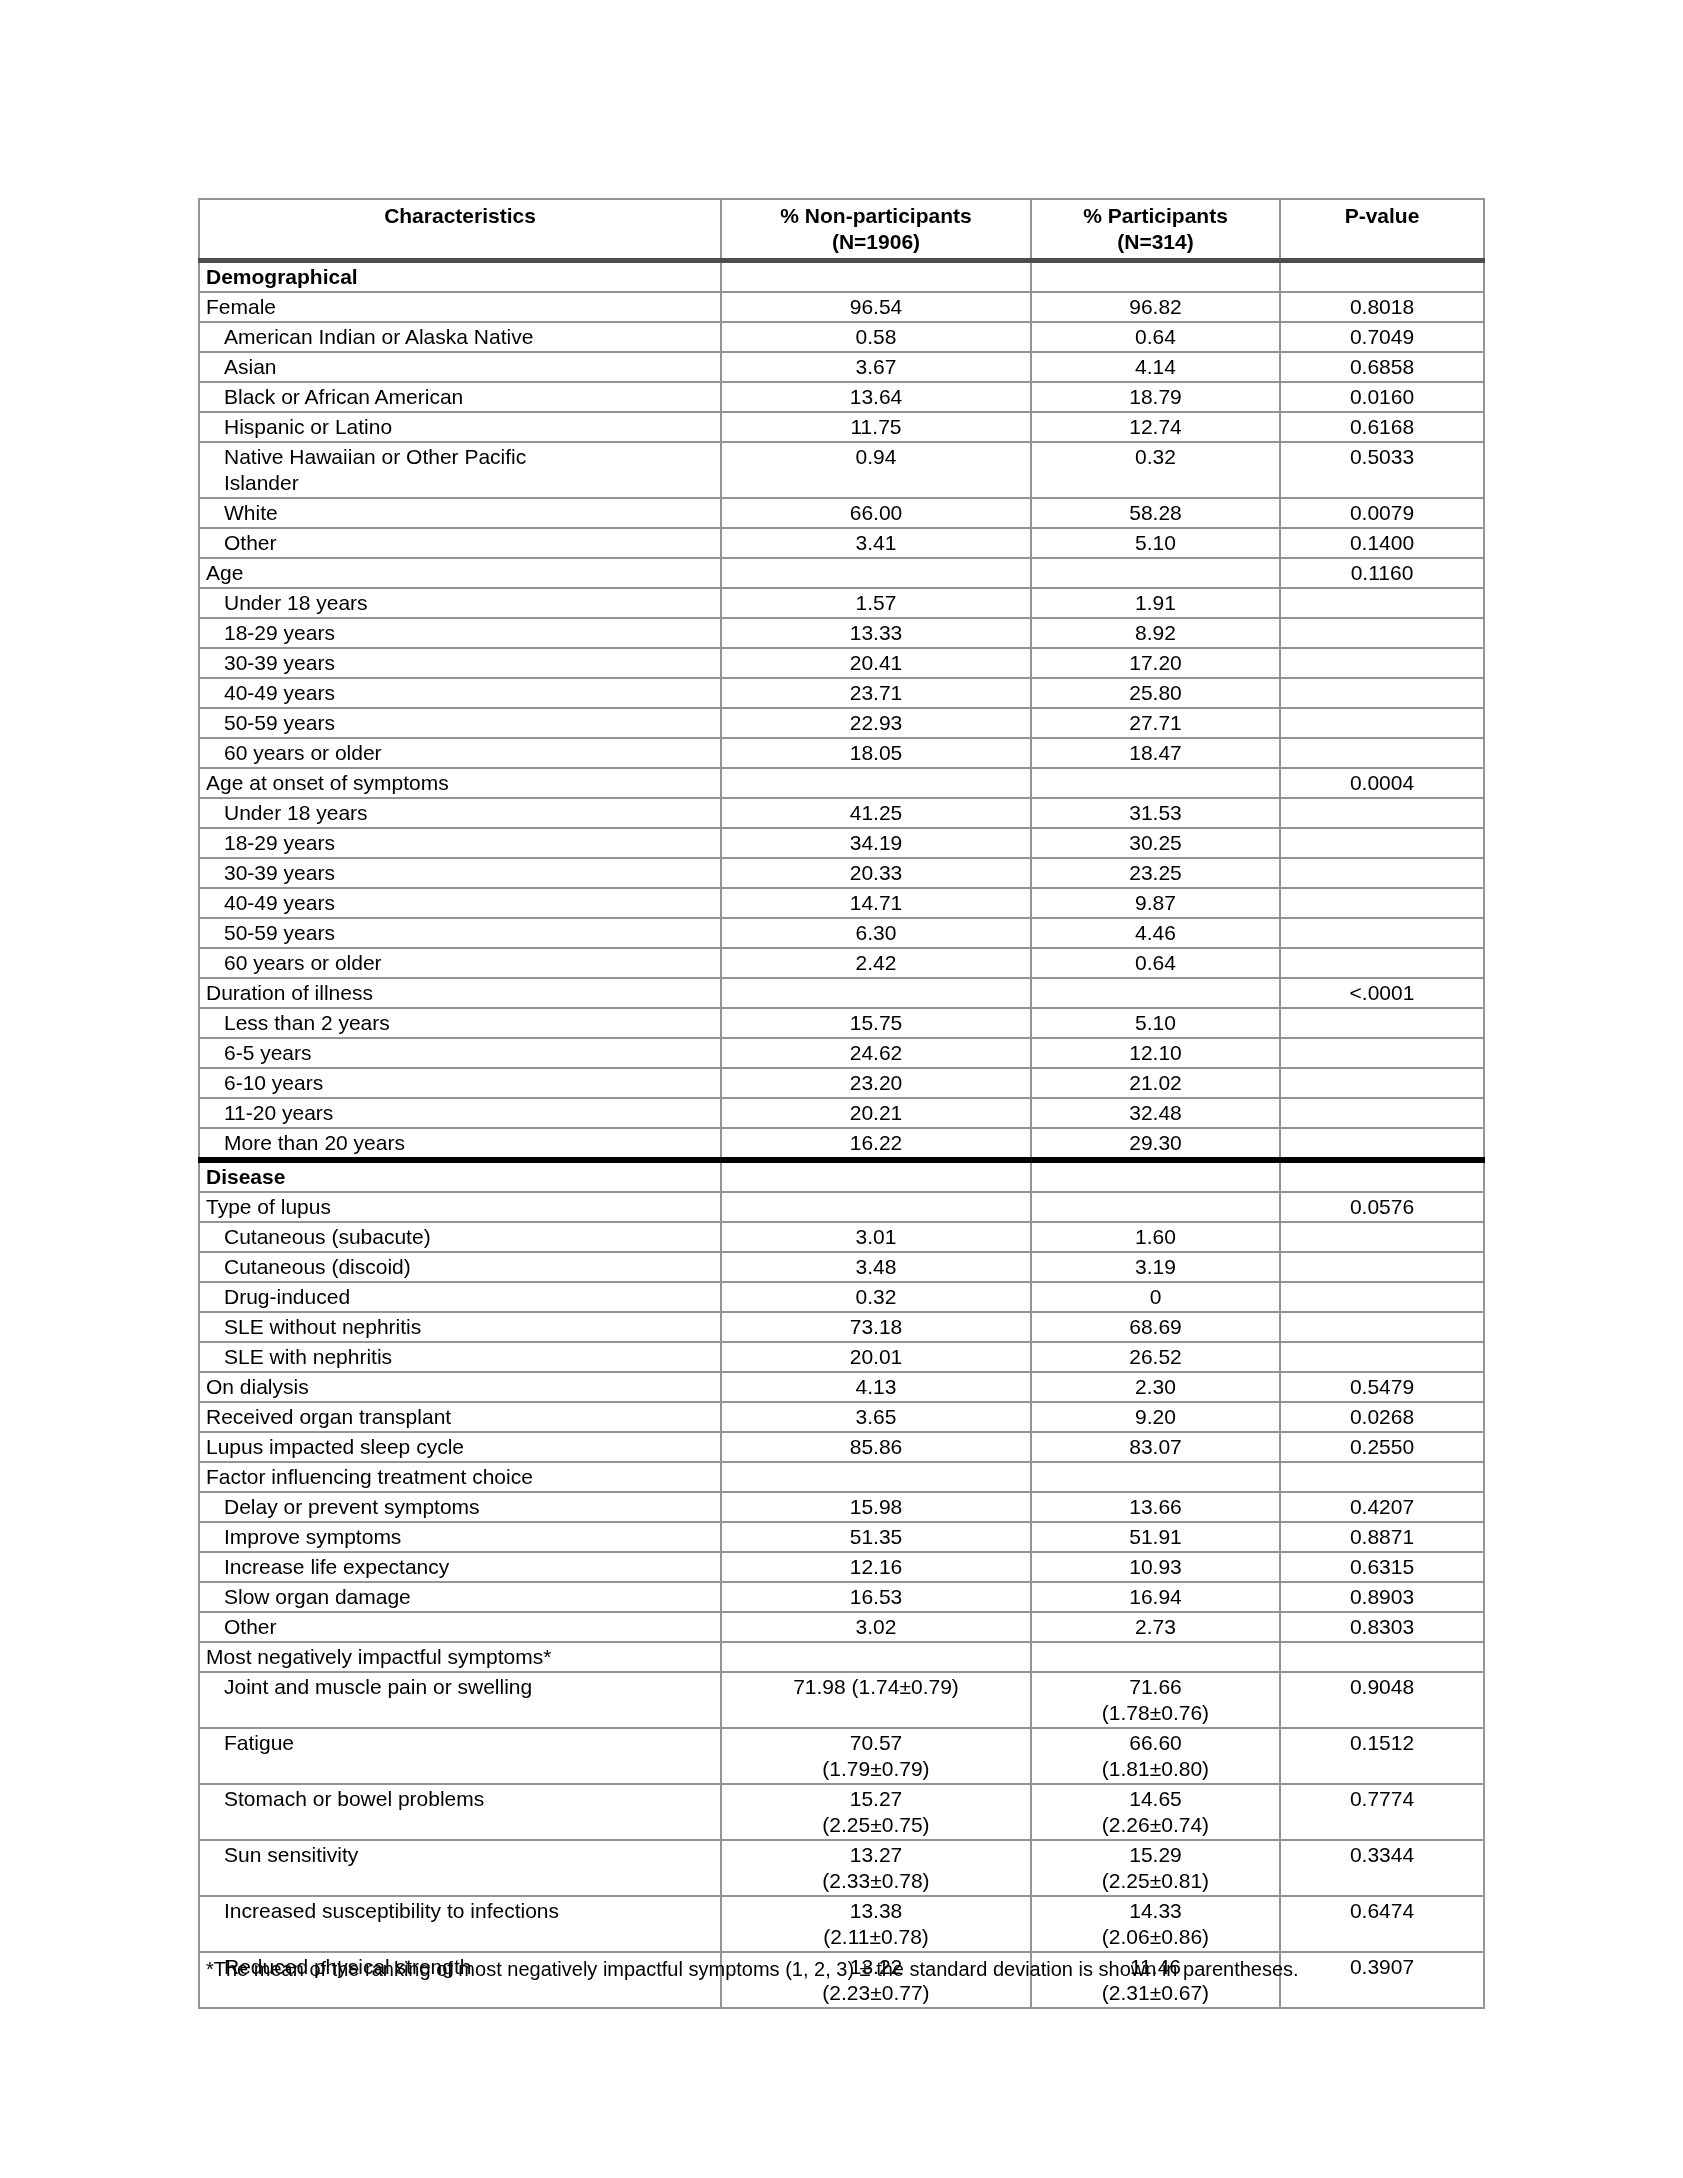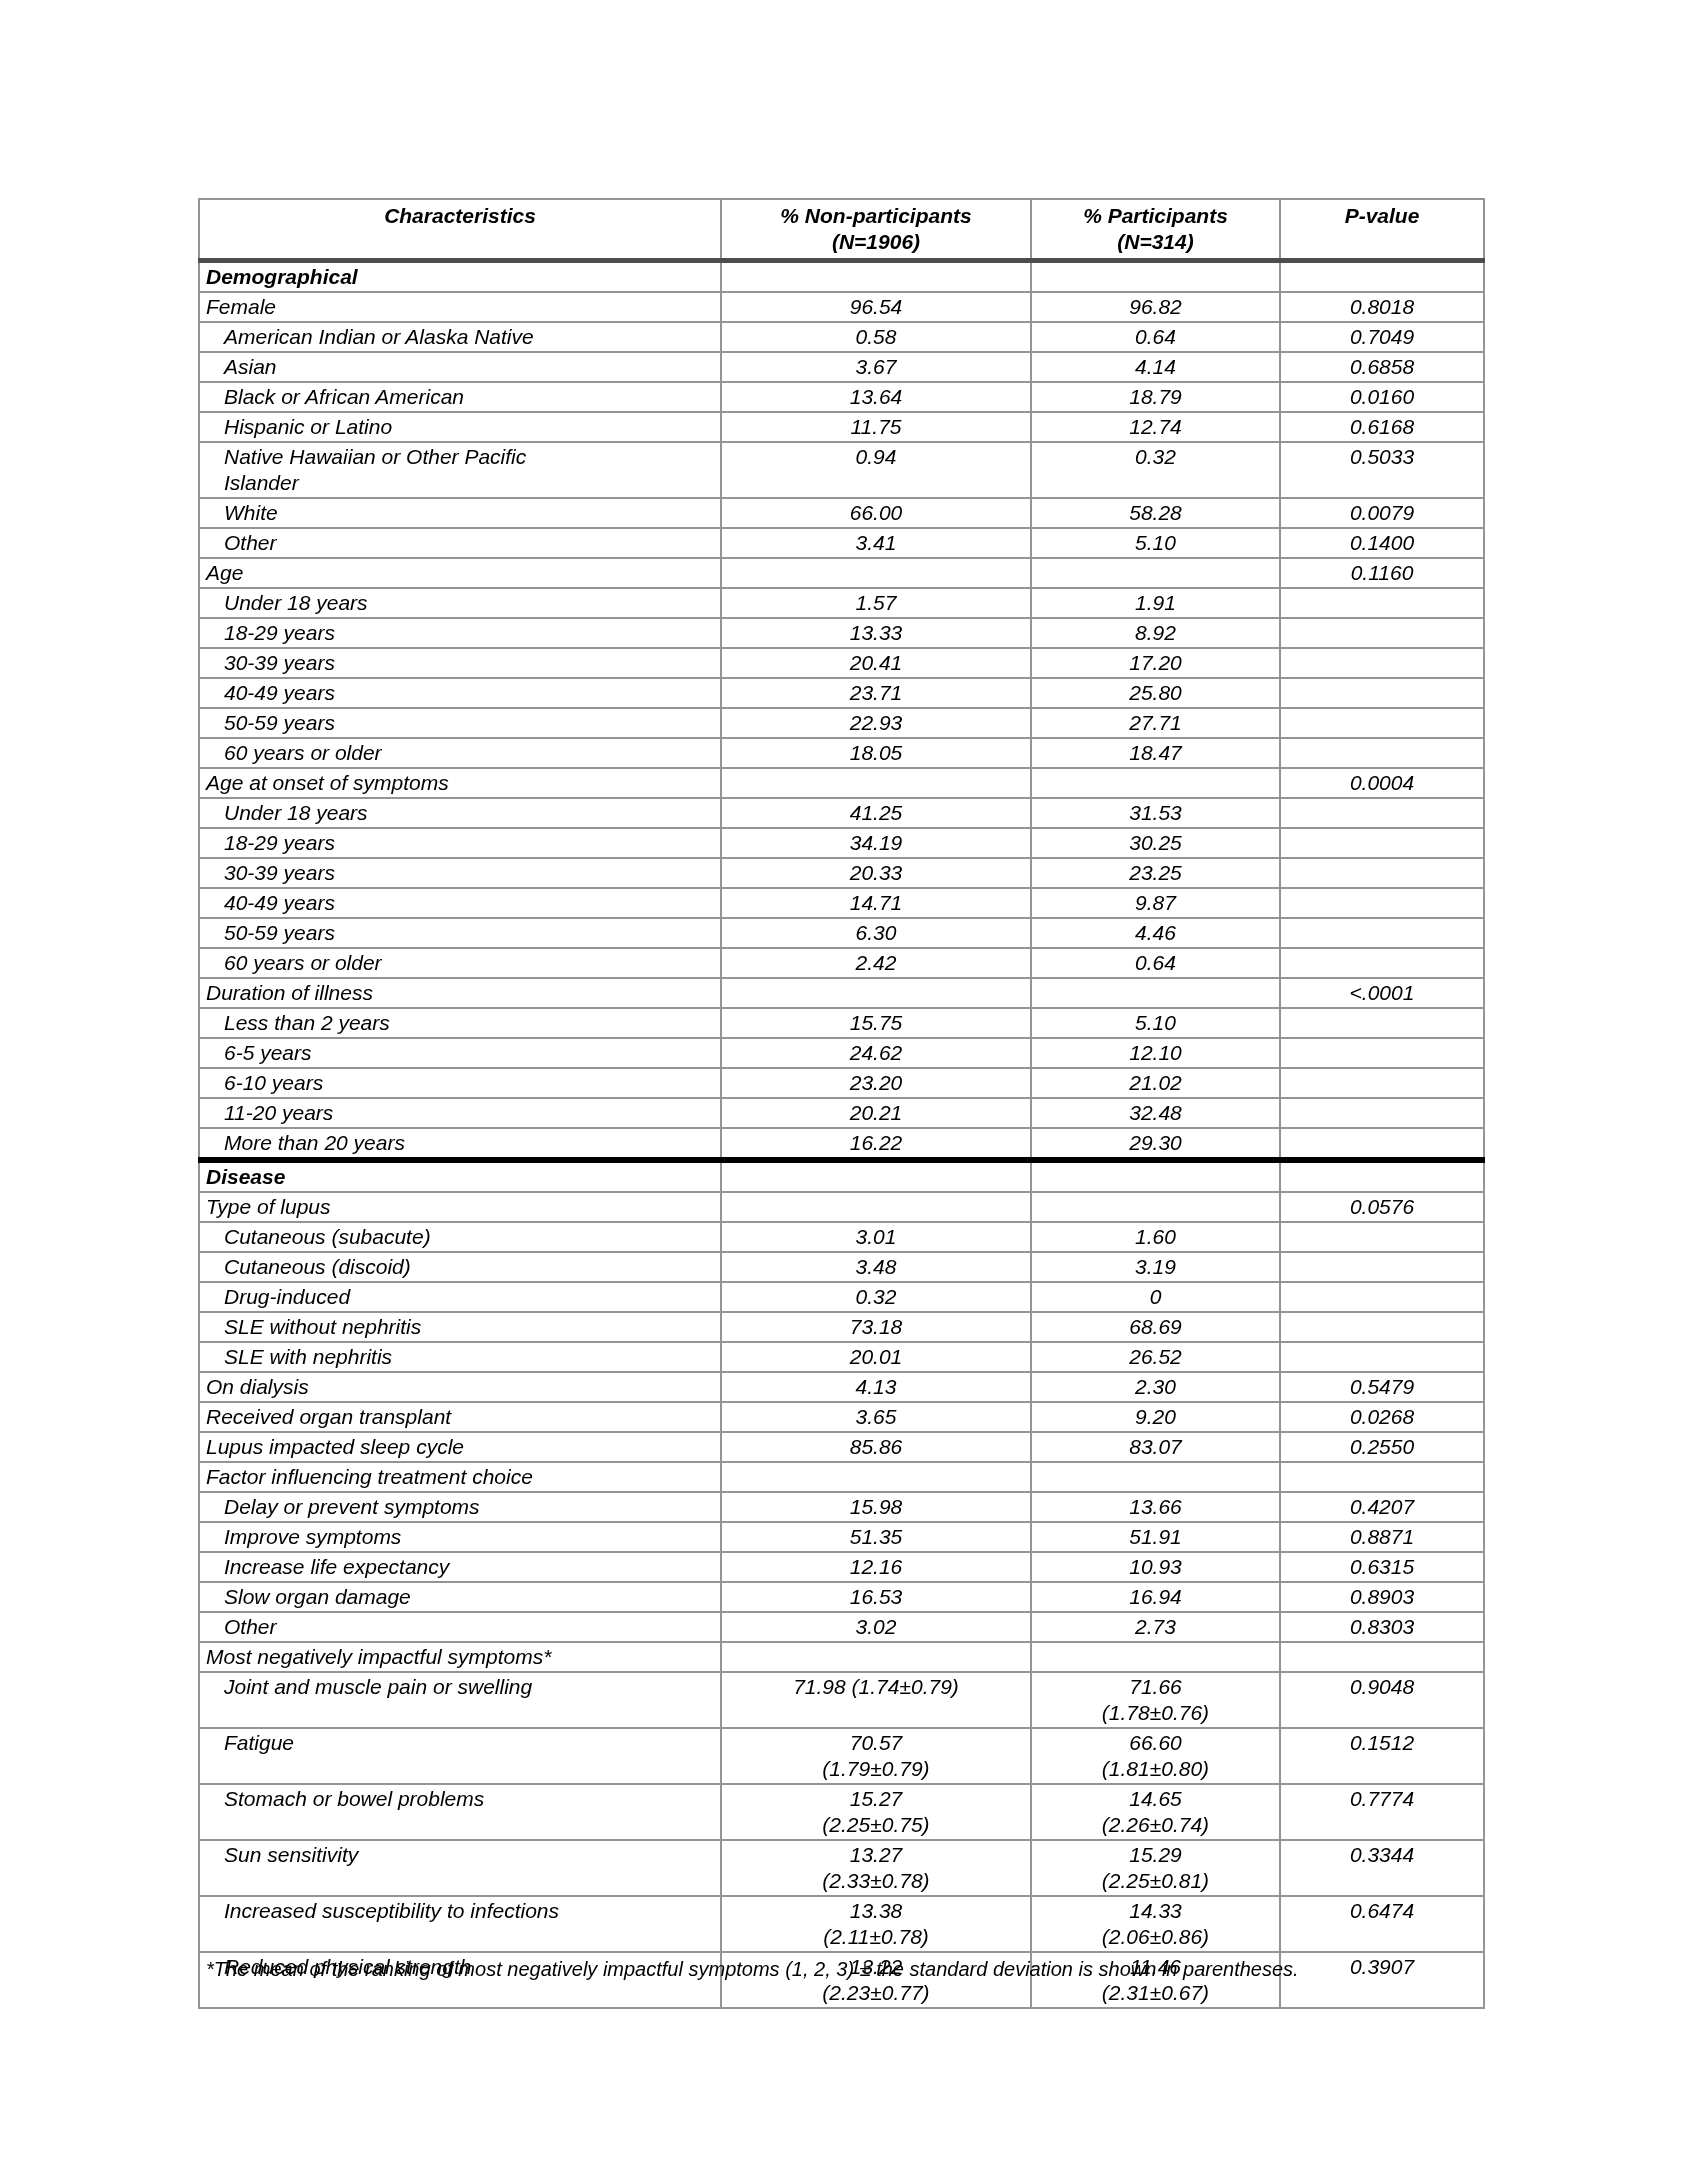--- a/index.html
+++ b/index.html
@@ -10,21 +10,21 @@
     --bg: #ffffff;
   }
   * { box-sizing: border-box; }
   html, body { margin: 0; padding: 0; }
   body {
     width: 1683px; height: 2178px;
     background: var(--bg);
     font-family: "Liberation Sans", sans-serif;
     color: var(--text);
   }
-  .page { position: relative; width: 1683px; height: 2178px; overflow: hidden; font-style: italic; }
+  .page { position: relative; width: 1683px; height: 2178px; overflow: hidden; }
 
   table.char-table {
     position: absolute; left: 198px; top: 198px;
     width: 1285px;
     border-collapse: collapse;
     table-layout: fixed;
     font-size: 21px;
     line-height: 26px;
   }
   .char-table th, .char-table td {

